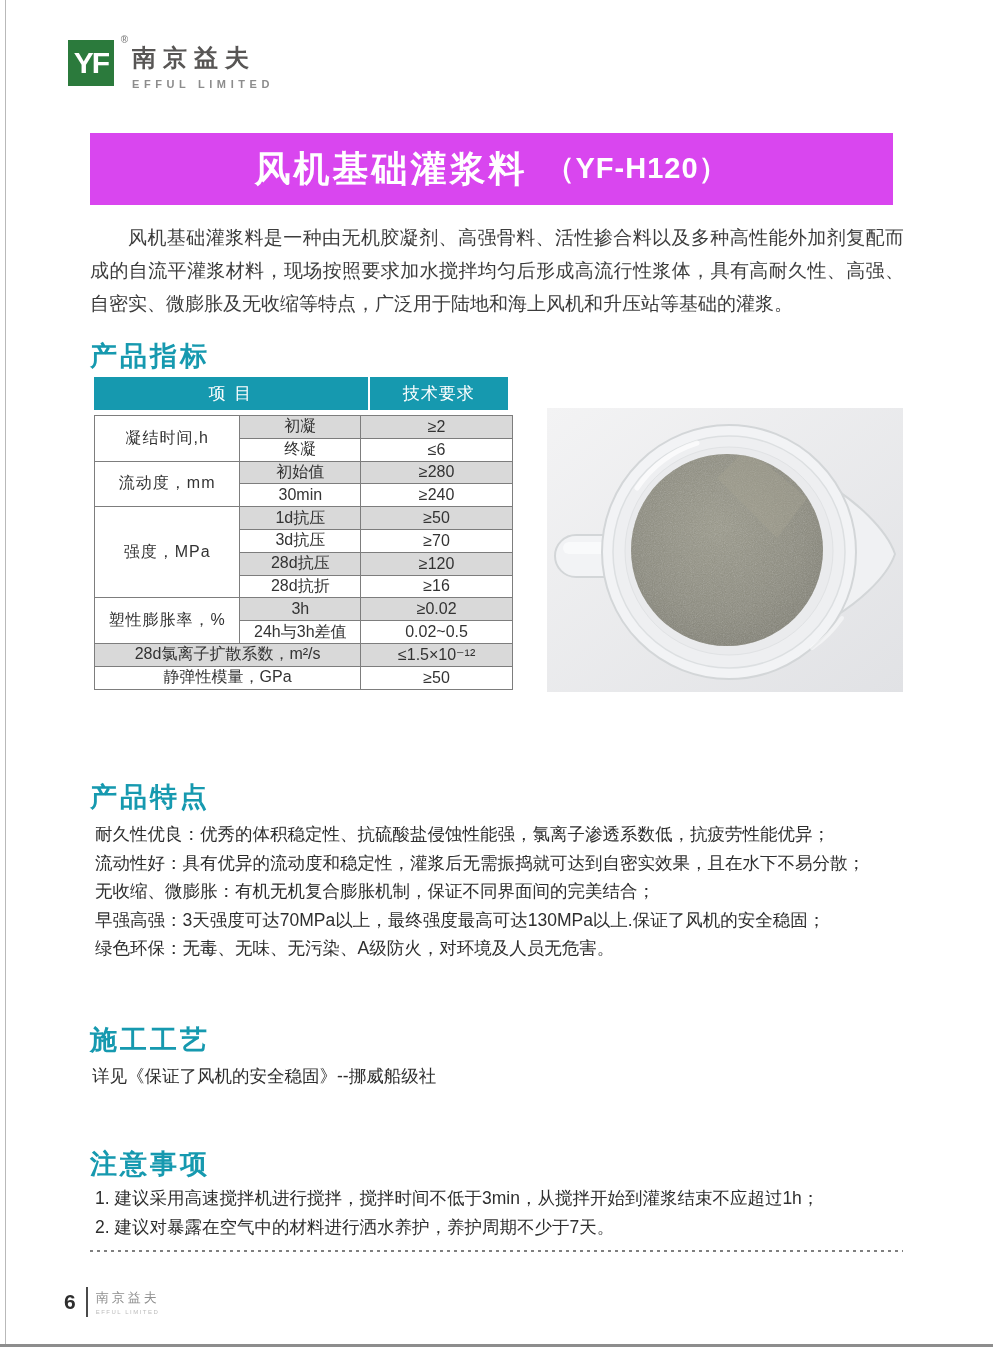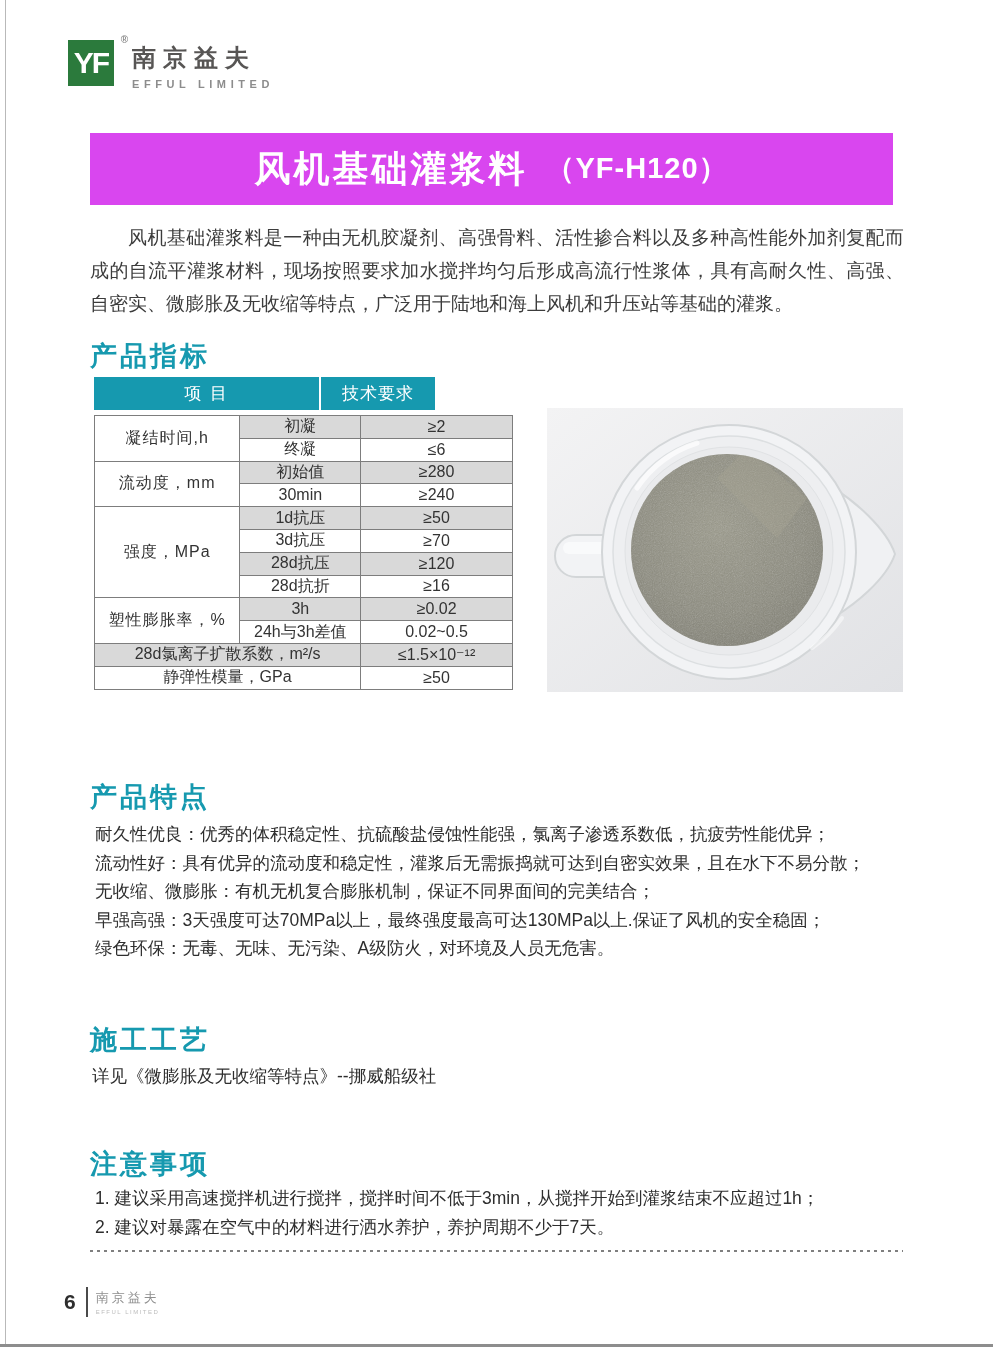--- a/index.html
+++ b/index.html
@@ -39,21 +39,21 @@
   }
 
   .sec-title { position:absolute; left:90px; color:#1699af; font-size:27px; font-weight:bold; letter-spacing:3px; }
   #t-indicators { top:338px; }
   #t-features   { top:779px; }
   #t-process    { top:1022px; }
   #t-notes      { top:1146px; }
 
   
   .spec-head {
-    position:absolute; left:94px; top:377px; width:341px; height:33px; display:flex;
+    position:absolute; left:94px; top:377px; width:414px; height:33px; display:flex;
     background:#1699af; color:#fff; font-size:17px;
   }
   .spec-head .h1 { width:277px; display:flex; align-items:center; justify-content:center; letter-spacing:2px; }
   .spec-head .h2 { width:142px; display:flex; align-items:center; justify-content:center; border-left:2px solid #fff; letter-spacing:1px; }
 
   table.spec {
     position:absolute; left:94px; top:415px; width:419px;
     border-collapse:collapse; font-size:16px; color:#333;border-radius:13px;
   }
   table.spec td {
@@ -220,21 +220,21 @@
 <div class="sec-title" id="t-features">产品特点</div>
 <div class="feature-list">
   <div>耐久性优良：优秀的体积稳定性、抗硫酸盐侵蚀性能强，氯离子渗透系数低，抗疲劳性能优异；</div>
   <div>流动性好：具有优异的流动度和稳定性，灌浆后无需振捣就可达到自密实效果，且在水下不易分散；</div>
   <div>无收缩、微膨胀：有机无机复合膨胀机制，保证不同界面间的完美结合；</div>
   <div>早强高强：3天强度可达70MPa以上，最终强度最高可达130MPa以上.保证了风机的安全稳固；</div>
   <div>绿色环保：无毒、无味、无污染、A级防火，对环境及人员无危害。</div>
 </div>
 
 <div class="sec-title" id="t-process">施工工艺</div>
-<div class="process-text">详见《微膨胀及无收缩等特点》--挪威船级社</div>
+<div class="process-text">详见《保证了风机的安全稳固》--挪威船级社</div>
 
 <div class="sec-title" id="t-notes">注意事项</div>
 <div class="notes-list">
   <div>1. 建议采用高速搅拌机进行搅拌，搅拌时间不低于3min，从搅拌开始到灌浆结束不应超过1h；</div>
   <div>2. 建议对暴露在空气中的材料进行洒水养护，养护周期不少于7天。</div>
 </div>
 
 <div class="dotted-line"></div>
 
 <div class="footer">

